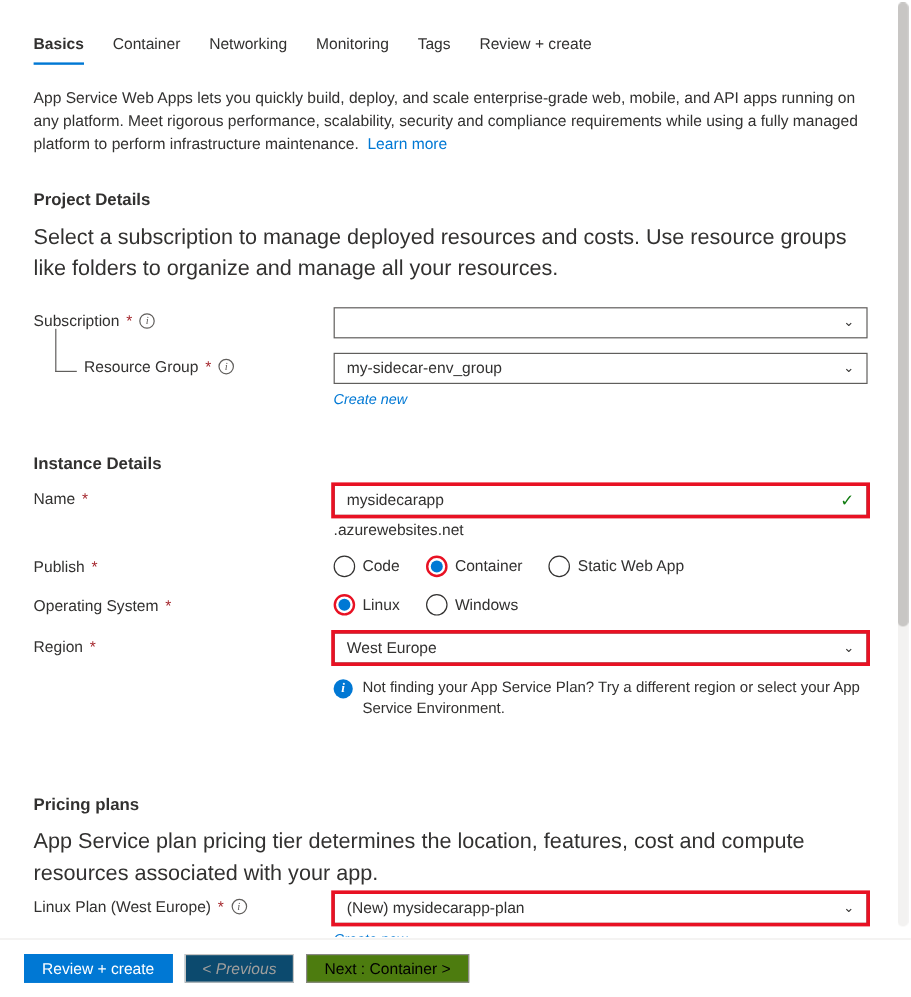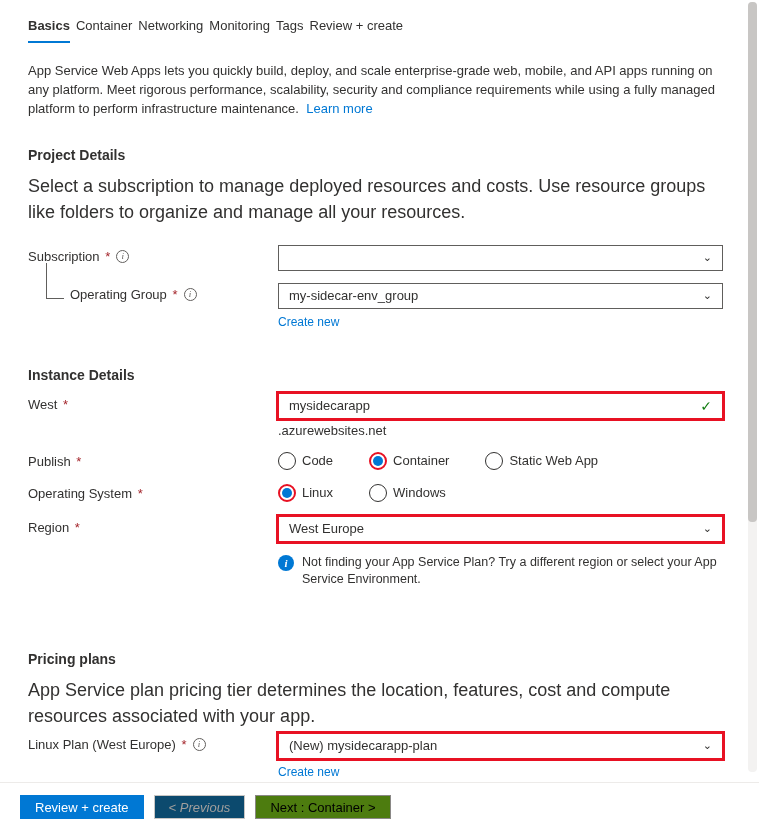--- a/index.html
+++ b/index.html
@@ -13,23 +13,23 @@
       overflow: hidden;
       position: relative;
     }
     .content {
       padding: 0 24px 0 28px;
       height: 780px;
       overflow-y: auto;
     }
     .tabs {
       display: flex;
-      gap: 6px;
+      gap: 24px;
       border-bottom: 1px solid transparent;
-      margin-top: 14px;
+      margin-top: 25px;
       margin-bottom: 18px;
     }
     .tab {
       padding: 4px 0 8px 0;
       cursor: pointer;
       color: #323130;
       font-size: 13px;
     }
     .tab.active {
       font-weight: 600;
@@ -136,29 +136,30 @@
     .checkmark {
       color: #107c10;
       font-size: 14px;
     }
     .sublink {
       display: block;
       color: #0078d4;
       font-size: 12px;
       margin-top: 6px;
       cursor: pointer;
+      font-style: italic;
     }
     .suffix-row {
       text-align: left;
       font-size: 13px;
       margin-top: 4px;
     }
     .radio-group {
       display: flex;
-      gap: 36px;
+      gap: 22px;
       align-items: center;
       padding-top: 2px;
     }
     .radio-opt {
       display: flex;
       align-items: center;
       gap: 6px;
       cursor: pointer;
     }
     .radio {
@@ -292,40 +293,40 @@
       <div class="select-box">
         <span></span>
         <span class="chevron">⌄</span>
       </div>
     </div>
   </div>
 
   <div class="row">
     <div class="label-col indented">
       <span class="indent-bracket"></span>
-      <span>Operating Group</span>
+      <span>Resource Group</span>
         <span class="req">&nbsp;*</span>
       <span class="info-icon">i</span>
     </div>
     <div class="input-col">
       <div class="select-box">
         <span>my-sidecar-env_group</span>
         <span class="chevron">⌄</span>
       </div>
       <span class="sublink">Create new</span>
     </div>
   </div>
 
   <div class="spacer-md"></div>
 
   <h3 class="section">Instance Details</h3>
 
   <div class="row">
     <div class="label-col">
-      <span>West</span>
+      <span>Name</span>
         <span class="req">&nbsp;*</span>
     </div>
     <div class="input-col">
       <div class="text-input highlight-red">
         <span>mysidecarapp</span>
         <span class="checkmark">✓</span>
       </div>
       <div class="suffix-row">.azurewebsites.net</div>
     </div>
   </div>

